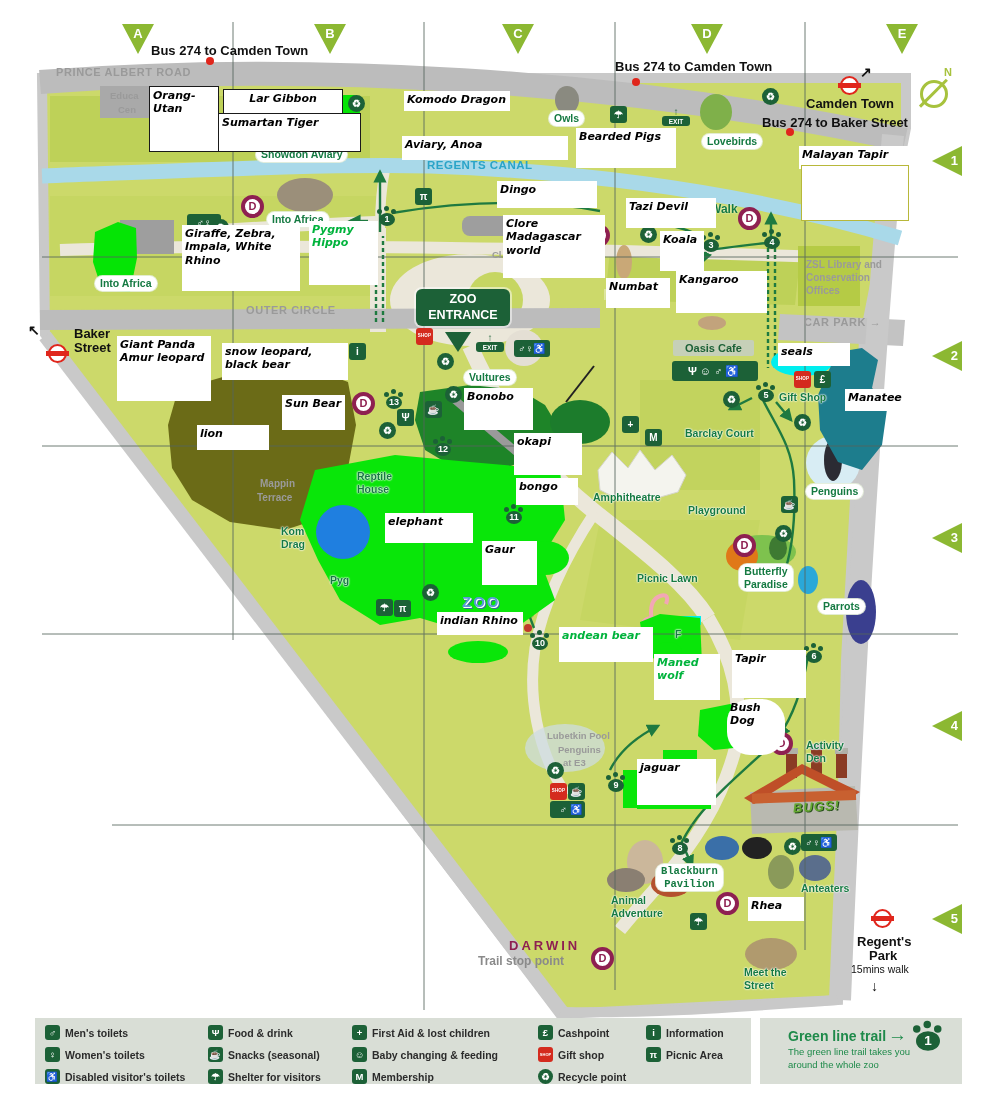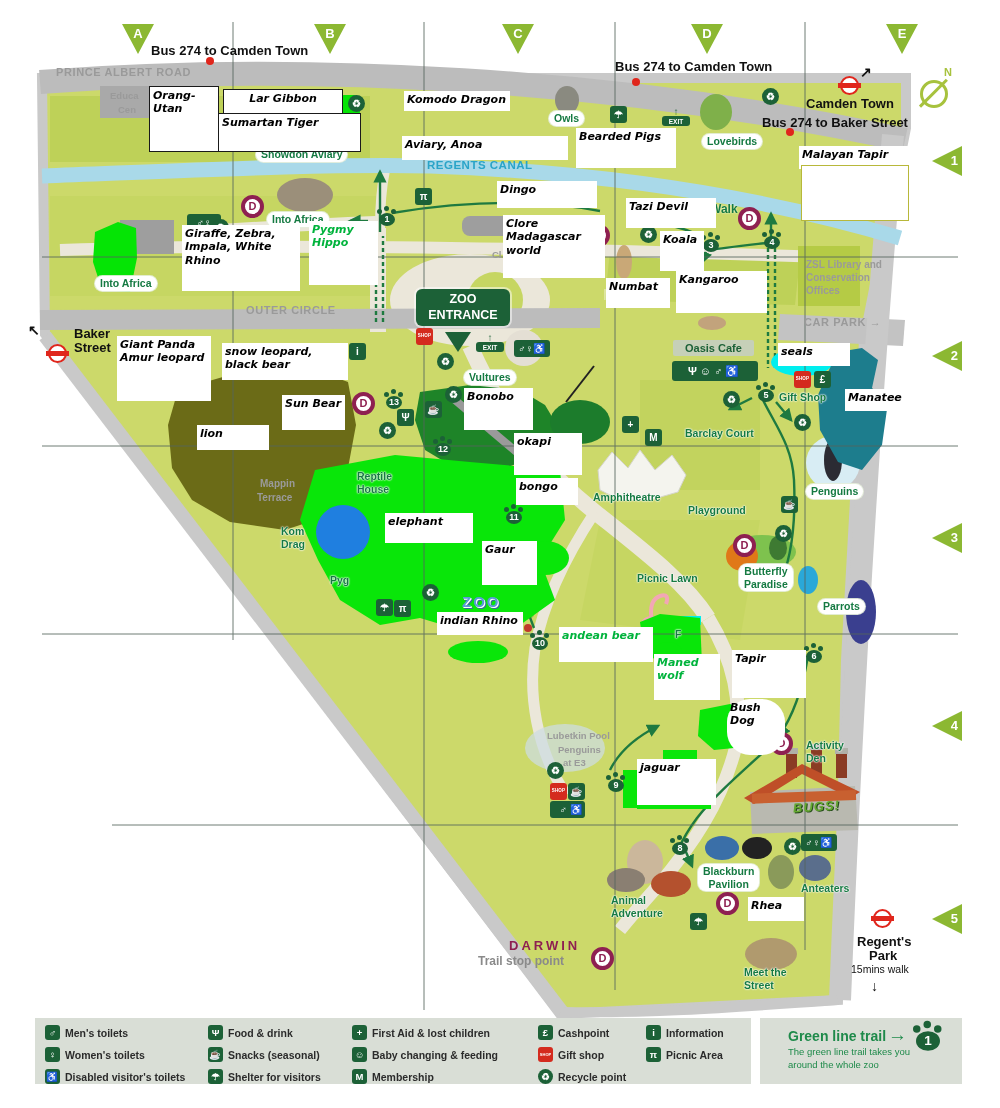--- a/index.html
+++ b/index.html
@@ -346,21 +346,21 @@
       <div class="lb pill" style="left: 806px; top: 484px; position: absolute;">
         <div>Penguins</div>
       </div>
       <div class="lb pill" style="left: 818px; top: 599px; position: absolute;">
         <div>Parrots</div>
       </div>
       <div class="lb pill" style="left: 739px; top: 564px; position: absolute;">
         <div>Butterfly</div>
         <div>Paradise</div>
       </div>
-      <div class="lb pill" style="left: 698px; top: 864px; position: absolute;">
+      <div class="lb pill" style="left: 656px; top: 864px; position: absolute; font-family: Liberation Mono, monospace;">
         <div>Blackburn</div>
         <div>Pavilion</div>
       </div>
       <div class="lb oasis" style="left: 673px; top: 340px; position: absolute;">
         <div>Oasis Cafe</div>
       </div>
       <div class="lb gtx" style="left: 779px; top: 391px; position: absolute;">
         <div>Gift Shop</div>
       </div>
       <div class="lb gtx" style="left: 685px; top: 427px; position: absolute;">

